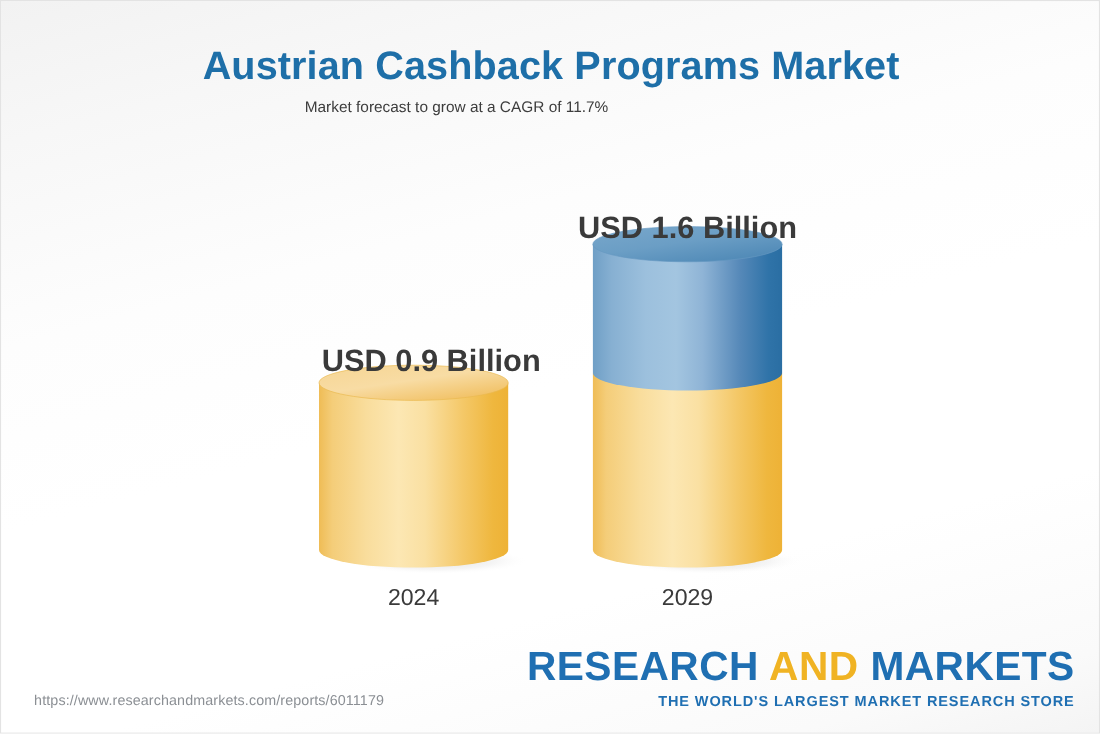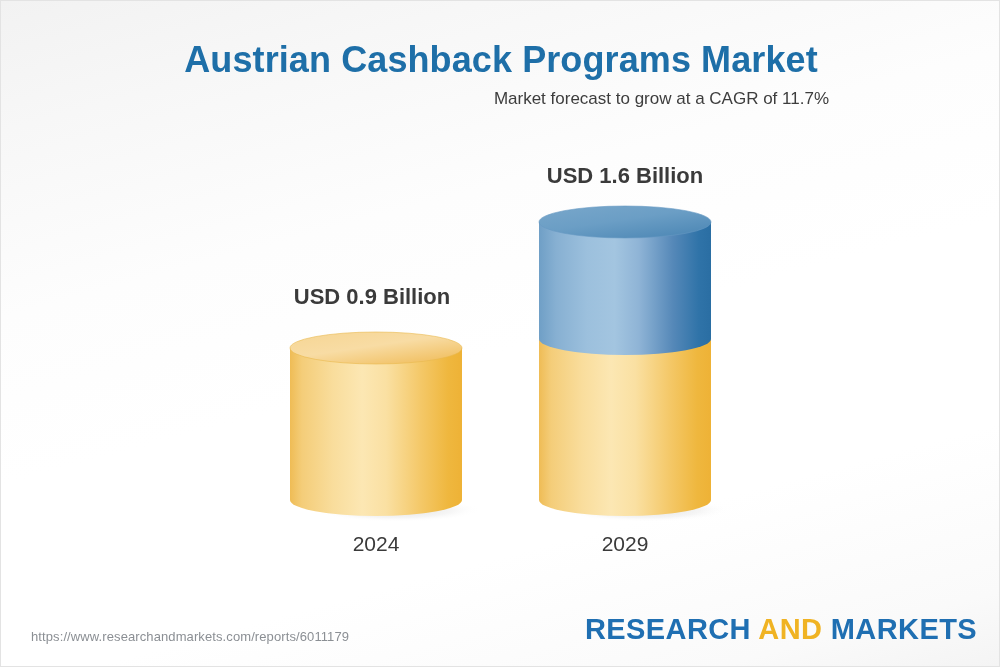--- a/index.html
+++ b/index.html
@@ -32,58 +32,59 @@
     font-size: 36px;
     font-weight: bold;
     color: #1e6fa8;
     letter-spacing: 0.1px;
   }
   .chart-subtitle {
     position: absolute;
     top: 88px;
     left: 0;
     width: 828px;
-    text-align: right;
-    font-size: 17px;
+    text-align: center;
+    font-size: 14px;
     font-weight: normal;
     color: #3d3d3d;
   }
 
   
   .plot-area {
     position: absolute;
     left: 0;
     top: 0;
     width: 1000px;
     height: 600px;
   }
   .bar-group { position: absolute; }
 
   .value-label {
     position: absolute;
     text-align: center;
-    font-size: 22px;
+    font-size: 28px;
     font-weight: bold;
     color: #3a3a3a;
     white-space: nowrap;
+    margin-top: 28px;
   }
   .category-label {
     position: absolute;
     text-align: center;
     font-size: 21px;
     font-weight: normal;
     color: #3a3a3a;
     white-space: nowrap;
   }
 
   
   #bar-2024 { left: 289px; top: 333px; width: 172px; height: 180px; }
   #bar-2029 { left: 538px; top: 205px; width: 172px; height: 308px; }
 
-  #label-value-2024 { left: 270px; top: 283px; width: 202px; }
+  #label-value-2024 { left: 290px; top: 283px; width: 202px; }
   #label-value-2029 { left: 523px; top: 162px; width: 202px; }
   #label-cat-2024   { left: 274px; top: 531px; width: 202px; }
   #label-cat-2029   { left: 523px; top: 531px; width: 202px; }
 
   
   .source-url {
     position: absolute;
     left: 30px;
     bottom: 22px;
     font-size: 13px;
@@ -91,21 +92,21 @@
     letter-spacing: 0.1px;
   }
   .brand-logo {
     position: absolute;
     right: 22px;
     bottom: 22px;
     text-align: right;
     line-height: 1;
   }
   .brand-main {
-    font-size: 29px;
+    font-size: 37px;
     font-weight: bold;
     letter-spacing: 0.4px;
     color: #1f6fb2;
     white-space: nowrap;
   }
   .brand-main .brand-and { color: #f0b323; }
   .brand-tagline {
     margin-top: 7px;
     font-size: 13.2px;
     font-weight: bold;
@@ -203,15 +204,16 @@
     <div class="category-label" id="label-cat-2024">2024</div>
     <div class="category-label" id="label-cat-2029">2029</div>
   </div>
 
   <div class="source-url">https://www.researchandmarkets.com/reports/6011179</div>
 
   <div class="brand-logo">
     <div class="brand-main">
       <span>RESEARCH</span><span> </span><span class="brand-and">AND</span><span> </span><span>MARKETS</span>
     </div>
+    <div class="brand-tagline">THE WORLD'S LARGEST MARKET RESEARCH STORE</div>
   </div>
 
 </div>
 
 </body></html>

